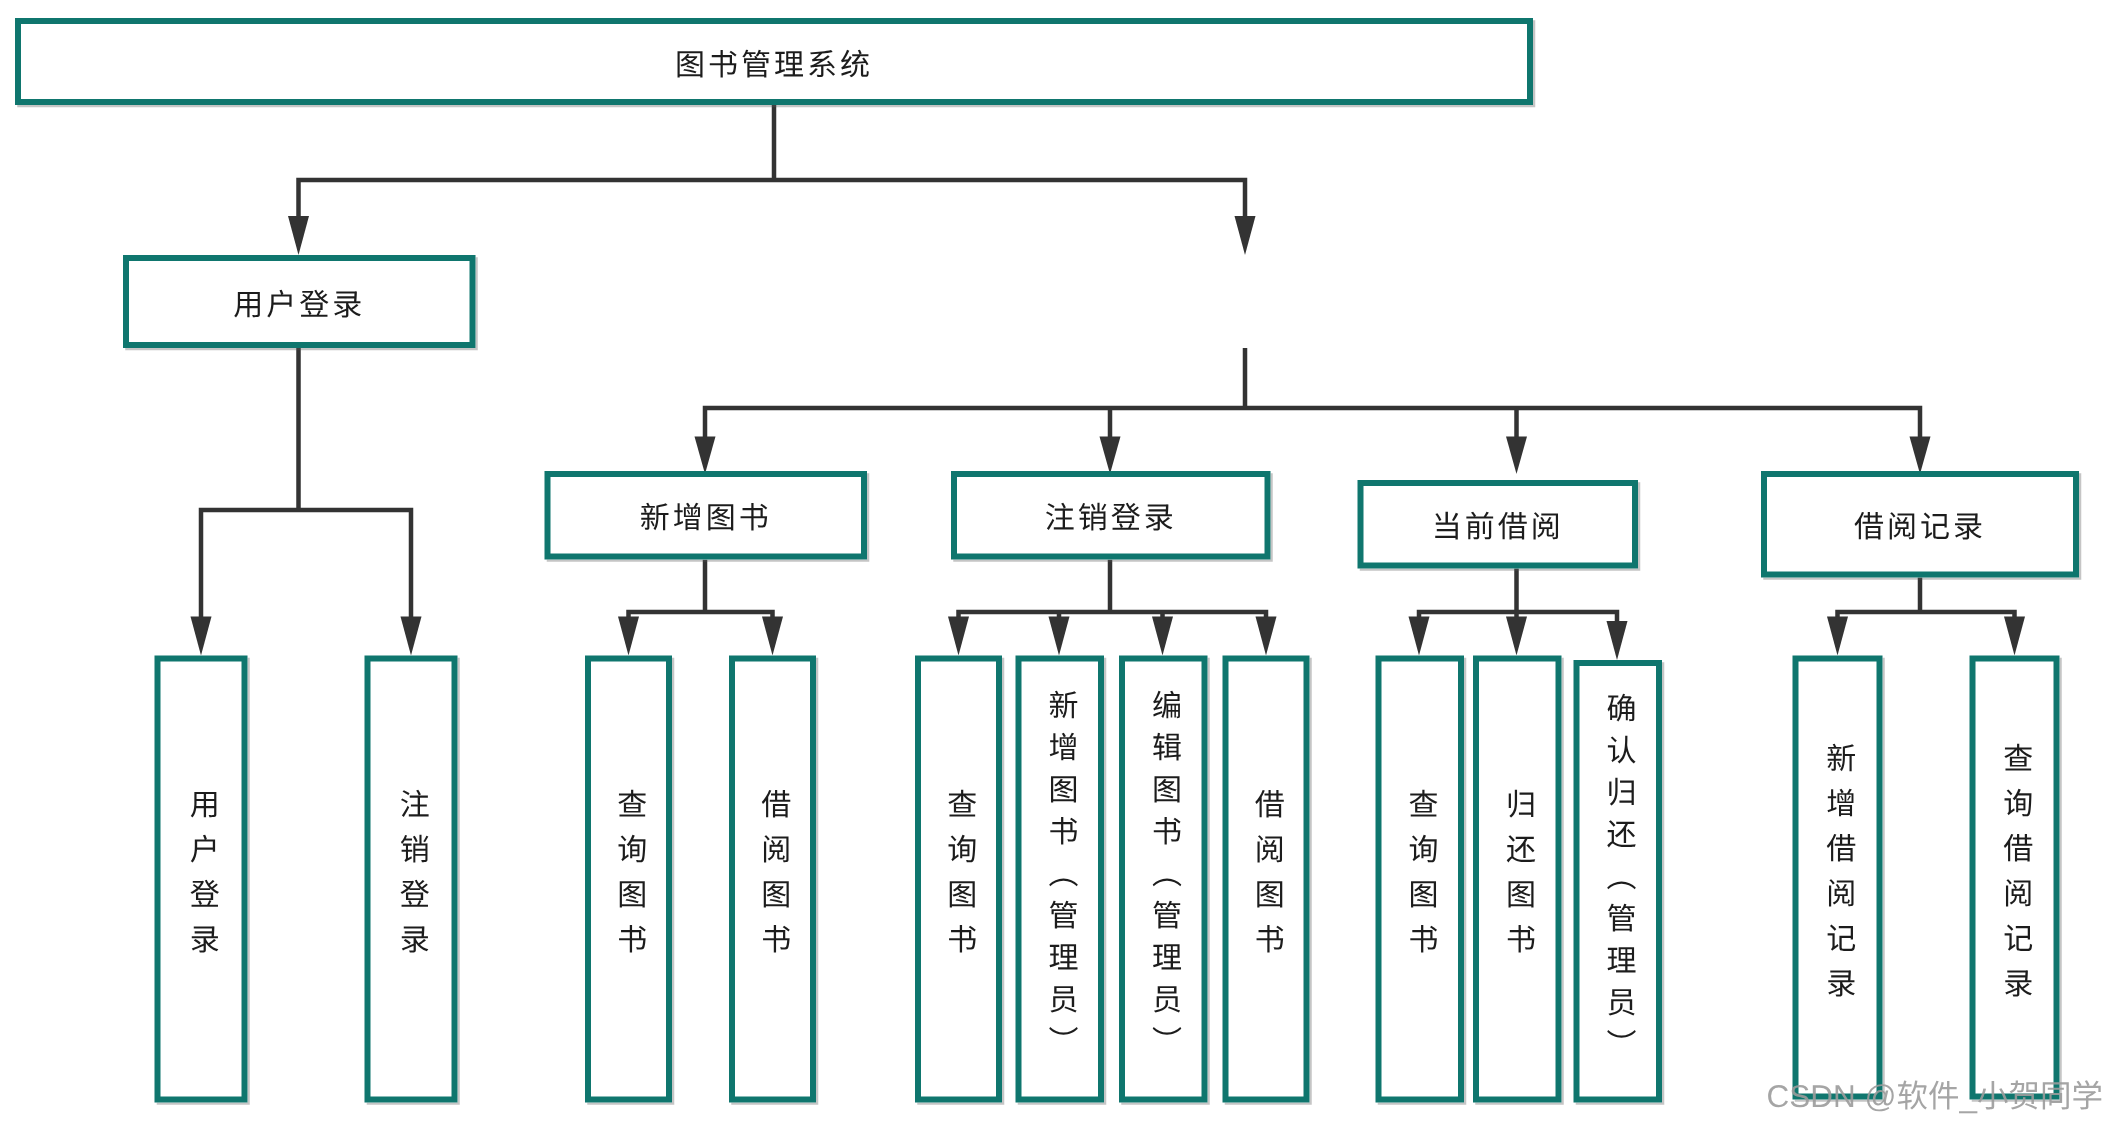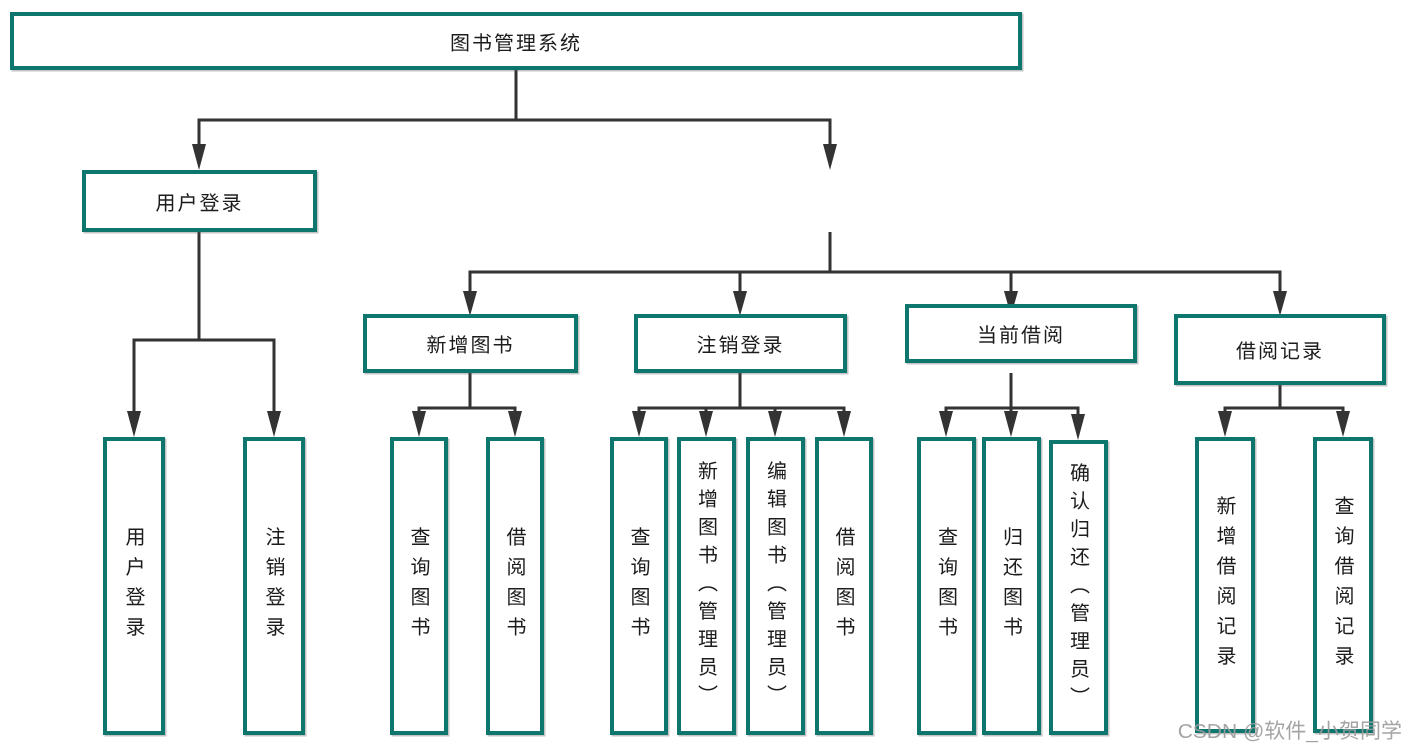--- a/index.html
+++ b/index.html
@@ -99,21 +99,21 @@
   <div class="node" style="left:82px;top:170px;width:235px;height:62px">
     <span class="hlbl">用户登录</span>
   </div>
 
   <div class="node" style="left:363px;top:314px;width:215px;height:59px">
     <span class="hlbl">新增图书</span>
   </div>
   <div class="node" style="left:634px;top:314px;width:213px;height:59px">
     <span class="hlbl">注销登录</span>
   </div>
-  <div class="node" style="left:905px;top:304px;width:232px;height:59px">
+  <div class="node" style="left:905px;top:320px;width:187px;height:59px">
     <span class="hlbl">当前借阅</span>
   </div>
   <div class="node" style="left:1174px;top:314px;width:212px;height:71px">
     <span class="hlbl">借阅记录</span>
   </div>
 
   <div class="node" style="left:103px;top:437px;width:62px;height:298px">
     <span class="vlbl">用户登录</span>
   </div>
   <div class="node" style="left:243px;top:437px;width:62px;height:298px">

